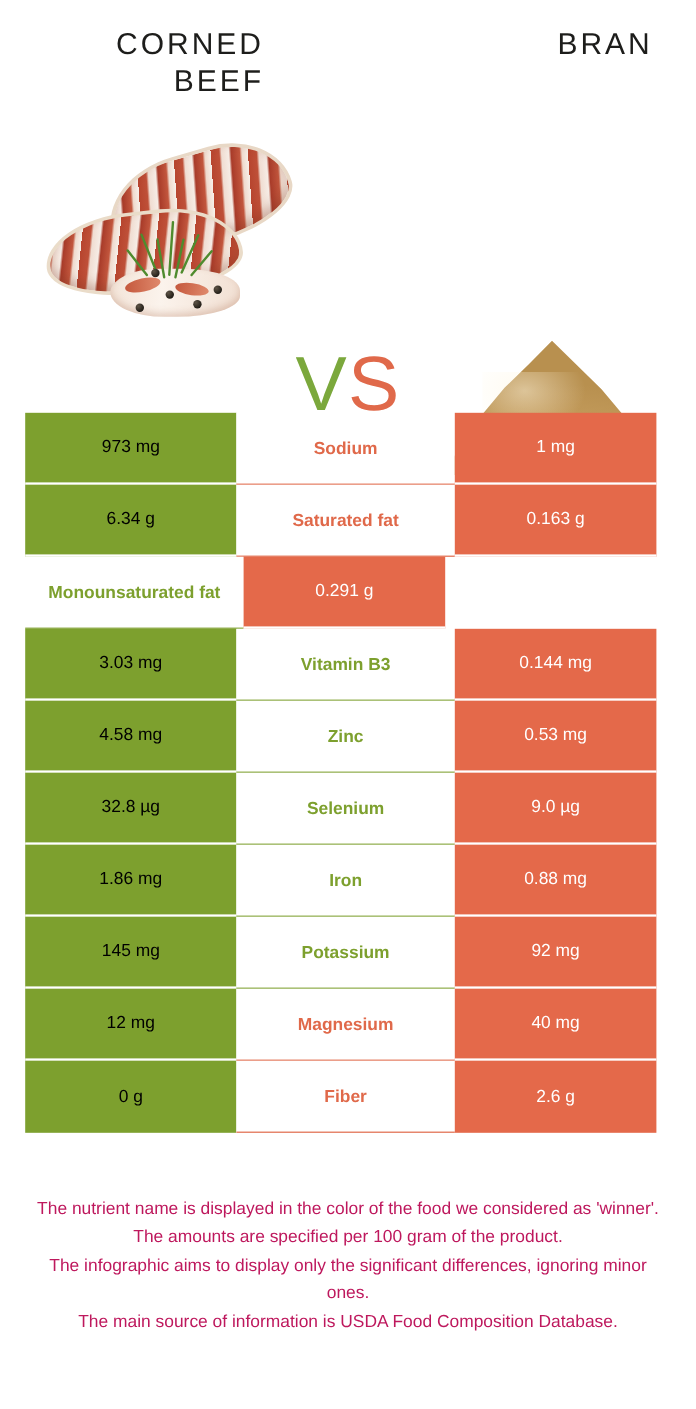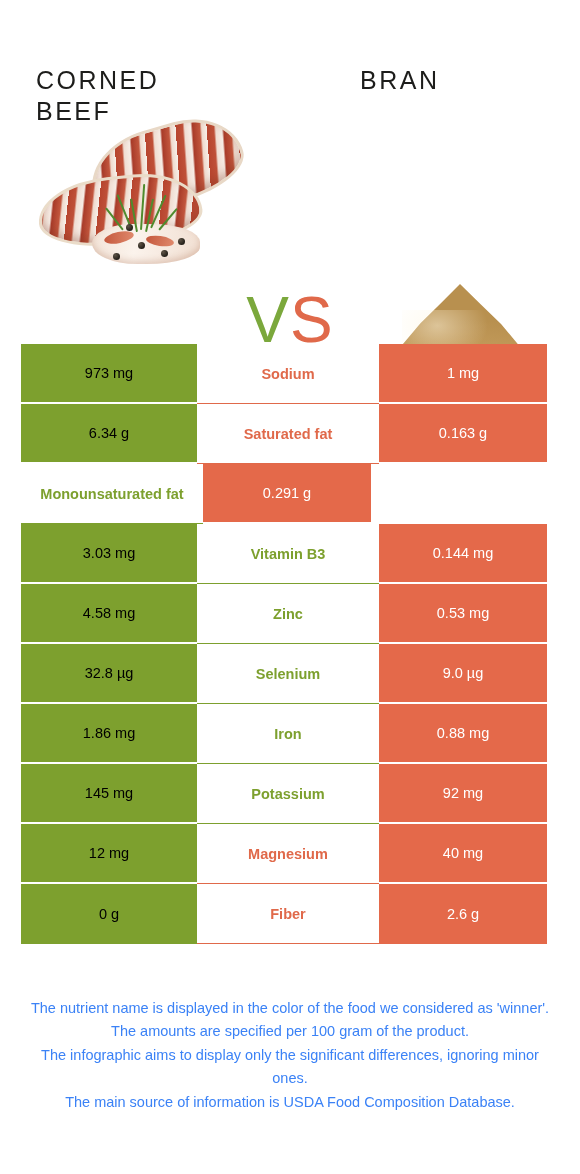--- a/index.html
+++ b/index.html
@@ -22,22 +22,21 @@
   }
   .food-title {
     position: absolute;
     top: 22px;
     font-family: "Liberation Sans", sans-serif;
     font-size: 25px;
     font-weight: 300;
     letter-spacing: 2.5px;
     color: #1d1d1b;
     line-height: 1.25;
-    text-align: left;
-    margin-top: 43px;
+    text-align: right;
   }
   .title-left {
     left: 36px;
     width: 184px;
   }
   .title-right {
     left: 360px;
     width: 184px;
   }
 
@@ -218,21 +217,21 @@
 
   
   .footer {
     position: absolute;
     left: 24px;
     top: 997px;
     width: 532px;
     text-align: center;
     font-size: 14.5px;
     line-height: 1.62;
-    color: #3b82f6;
+    color: #be185d;
     font-family: "Liberation Sans", sans-serif;
   }
   .footer p { margin: 0; }
 </style>
 </head>
 <body>
 
 <div class="header">
   <div class="food-title title-left">
     <div>CORNED</div>

